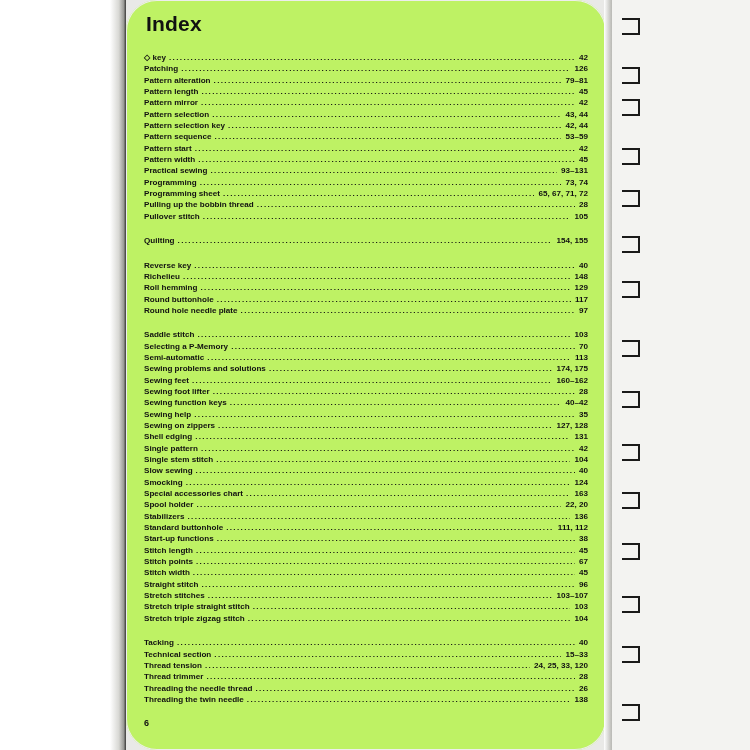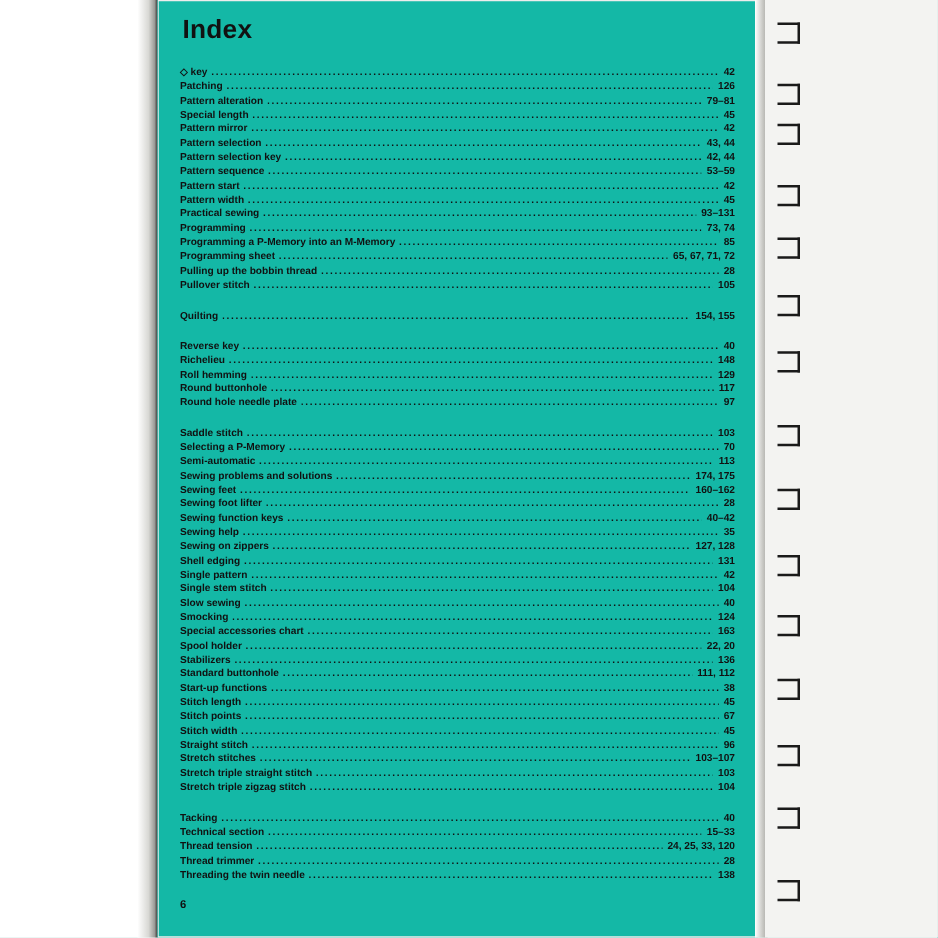--- a/index.html
+++ b/index.html
@@ -29,22 +29,23 @@
   .gutter-shadow {
     position: absolute;
     left: 110px; top: 0;
     width: 16px; height: 750px;
     background: linear-gradient(to right, #ffffff 0%, #d8d8d4 55%, #9c9c98 85%, #3a3a38 100%);
   }
   .page-sheet {
     position: absolute;
     left: 126px; top: 0;
     width: 480px; height: 750px;
-    background: #14b8a6;
+    background: #bef264;
     box-shadow: 0 0 0 1px #ededed inset;
+    border-radius: 31px;
   }
   .page-right-edge {
     position: absolute;
     left: 604px; top: 0;
     width: 10px; height: 750px;
     background: linear-gradient(to right, #ffffff 0%, #c9c9c5 60%, #a8a8a4 100%);
   }
   
   .right-band {
     position: absolute;
@@ -153,21 +154,21 @@
             <span class="ename">Patching</span>
             <span class="leader"></span>
             <span class="epage">126</span>
           </li>
           <li class="entry">
             <span class="ename">Pattern alteration</span>
             <span class="leader"></span>
             <span class="epage">79–81</span>
           </li>
           <li class="entry">
-            <span class="ename">Special length</span>
+            <span class="ename">Pattern length</span>
             <span class="leader"></span>
             <span class="epage">45</span>
           </li>
           <li class="entry">
             <span class="ename">Pattern mirror</span>
             <span class="leader"></span>
             <span class="epage">42</span>
           </li>
           <li class="entry">
             <span class="ename">Pattern selection</span>
@@ -198,25 +199,20 @@
             <span class="ename">Practical sewing</span>
             <span class="leader"></span>
             <span class="epage">93–131</span>
           </li>
           <li class="entry">
             <span class="ename">Programming</span>
             <span class="leader"></span>
             <span class="epage">73, 74</span>
           </li>
           <li class="entry">
-            <span class="ename">Programming a P-Memory into an M-Memory</span>
-            <span class="leader"></span>
-            <span class="epage">85</span>
-          </li>
-          <li class="entry">
             <span class="ename">Programming sheet</span>
             <span class="leader"></span>
             <span class="epage">65, 67, 71, 72</span>
           </li>
           <li class="entry">
             <span class="ename">Pulling up the bobbin thread</span>
             <span class="leader"></span>
             <span class="epage">28</span>
           </li>
           <li class="entry">
@@ -408,20 +404,25 @@
           </li>
           <li class="entry">
             <span class="ename">Thread tension</span>
             <span class="leader"></span>
             <span class="epage">24, 25, 33, 120</span>
           </li>
           <li class="entry">
             <span class="ename">Thread trimmer</span>
             <span class="leader"></span>
             <span class="epage">28</span>
+          </li>
+          <li class="entry">
+            <span class="ename">Threading the needle thread</span>
+            <span class="leader"></span>
+            <span class="epage">26</span>
           </li>
           <li class="entry">
             <span class="ename">Threading the twin needle</span>
             <span class="leader"></span>
             <span class="epage">138</span>
           </li>
         </ul>
     </div>
     <div class="folio">6</div>
   </div>

